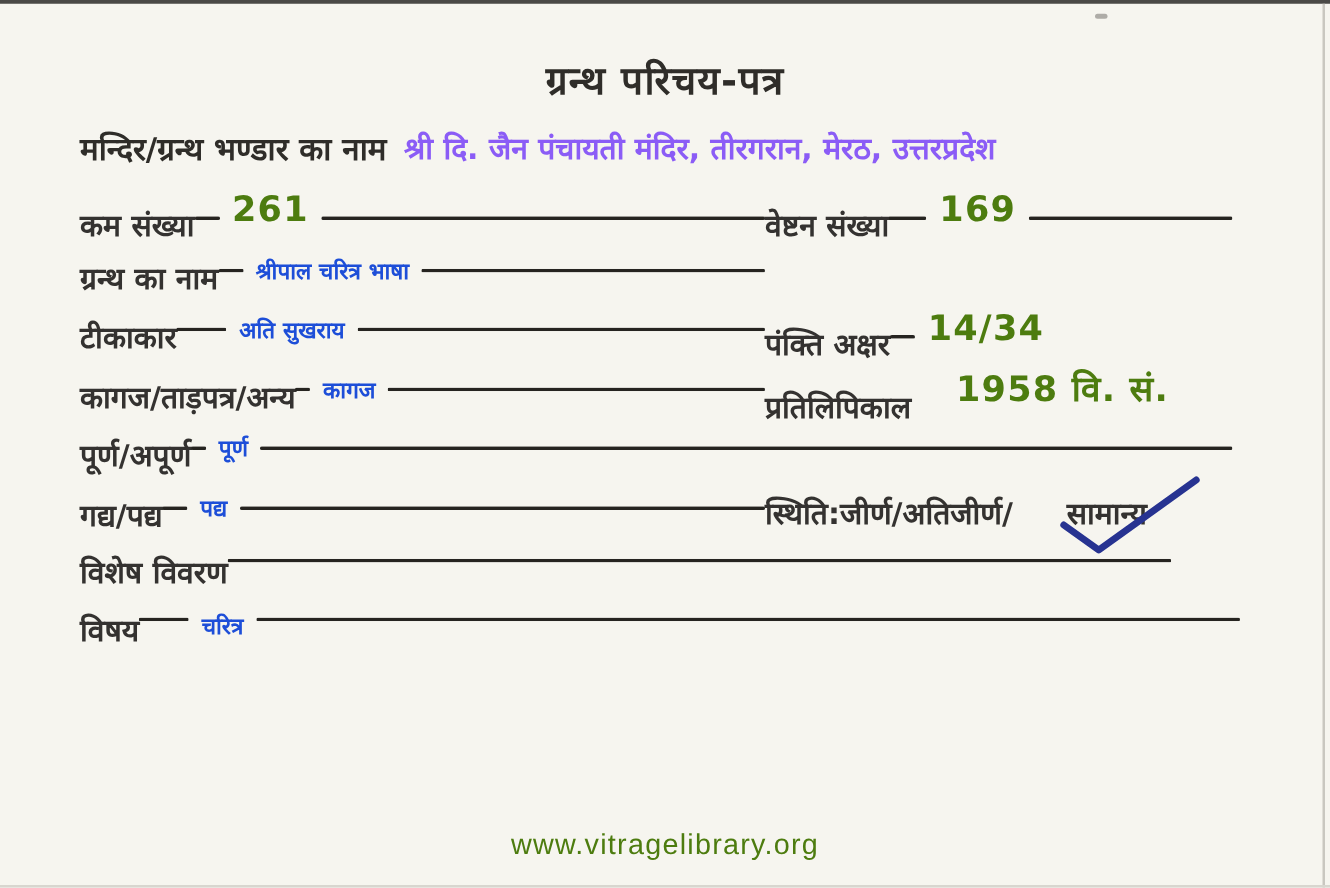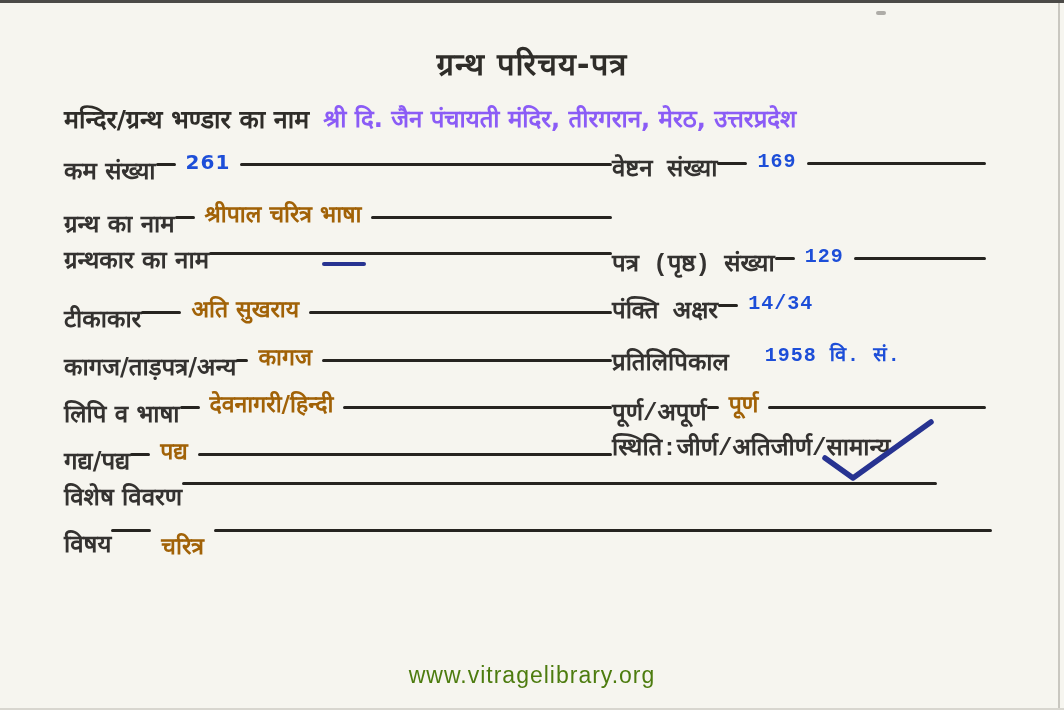--- a/index.html
+++ b/index.html
@@ -18,38 +18,38 @@
     font-size:31px;font-weight:bold;color:#2f2d29;letter-spacing:1px;
   }
   .header-row{
     position:absolute;top:101px;left:64px;right:40px;
     display:flex;align-items:flex-start;gap:14px;white-space:nowrap;
   }
   .header-label{font-size:25px;font-weight:bold;color:#2f2d29;}
   .header-value{font-size:24px;font-weight:bold;color:#8b5cf6;}
 
   .form{position:absolute;left:64px;top:150px;width:958px;}
-  .row{display:flex;align-items:flex-start;height:47.4px;}
+  .row{display:flex;align-items:center;height:47.4px;}
   .lcell{width:548px;display:flex;align-items:flex-end;position:relative;}
-  .rcell{flex:1;display:flex;align-items:flex-end;position:relative;font-family:Liberation Mono, monospace;}
+  .rcell{flex:1;display:flex;align-items:flex-end;position:relative;}
   .plabel{font-size:24px;font-weight:600;color:#343230;white-space:nowrap;line-height:1.25;}
   .line{flex:1;border-bottom:3px solid #262420;margin-bottom:20px;border-radius:2px;min-width:10px;}
   .dash{border-bottom:3px solid #262420;margin-bottom:20px;border-radius:2px;}
   .w12{width:12px}.w20{width:20px}.w30{width:30px}.w40{width:40px}
   .sp{width:26px;}
   .mr36{margin-right:36px;}
   .mr8{margin-right:8px;}
   .mr30{margin-right:30px;}
   .mr85{margin-right:85px;}
-  .num{font-size:20px;font-weight:bold;color:#1d4ed8;margin:0 10px 12px;white-space:nowrap;letter-spacing:1px;}
-  .hval{font-size:23px;font-weight:bold;color:#a16207;margin:0 10px 10px;white-space:nowrap;}
+  .num{font-size:28px;font-weight:bold;color:#4d7c0f;margin:0 10px 12px;white-space:nowrap;letter-spacing:1px;}
+  .hval{font-size:18px;font-weight:bold;color:#1d4ed8;margin:0 10px 10px;white-space:nowrap;}
   .ink-dash{position:absolute;width:44px;border-bottom:4px solid #273391;bottom:9px;border-radius:2px;}
   .ink-dash.l{left:258px;}
   .ink-dash.r{left:148px;}
-  .checked{position:relative;display:inline-block;}
+  .checked{position:relative;display:inline-block;margin-left:43px;}
   .checkmark{position:absolute;left:-12px;top:-16px;pointer-events:none;}
 
   .watermark{
     position:absolute;top:662px;left:0;width:100%;text-align:center;
     font-size:23px;color:#4d7c0f;letter-spacing:1px;
     font-family:"Liberation Sans",sans-serif;
   }
 </style>
 </head>
 <body>
@@ -85,33 +85,20 @@
 
   <div class="row">
     <div class="lcell">
       <span class="plabel">ग्रन्थ का नाम</span>
       <span class="dash w20"></span>
       <span class="hval">श्रीपाल चरित्र भाषा</span>
       <span class="line"></span>
     </div>
   </div>
 
-  <div class="row">
-    <div class="lcell">
-      <span class="plabel">ग्रन्थकार का नाम</span>
-      <span class="line"></span>
-      <span class="ink-dash l"></span>
-    </div>
-    <div class="rcell">
-      <span class="plabel">पत्र (पृष्ठ) संख्या</span>
-      <span class="dash w20"></span>
-      <span class="num">129</span>
-      <span class="line mr36"></span>
-    </div>
-  </div>
 
   <div class="row">
     <div class="lcell">
       <span class="plabel">टीकाकार</span>
       <span class="dash w40"></span>
       <span class="hval">अति सुखराय</span>
       <span class="line"></span>
     </div>
     <div class="rcell">
       <span class="plabel">पंक्ति अक्षर</span>
@@ -129,26 +116,20 @@
       <span class="line"></span>
     </div>
     <div class="rcell">
       <span class="plabel">प्रतिलिपिकाल</span>
       <span class="sp"></span>
       <span class="num">1958 वि. सं.</span>
     </div>
   </div>
 
   <div class="row">
-    <div class="lcell">
-      <span class="plabel">लिपि व भाषा</span>
-      <span class="dash w20"></span>
-      <span class="hval">देवनागरी/हिन्दी</span>
-      <span class="line"></span>
-    </div>
     <div class="rcell">
       <span class="plabel">पूर्ण/अपूर्ण</span>
       <span class="dash w12"></span>
       <span class="hval">पूर्ण</span>
       <span class="line mr36"></span>
     </div>
   </div>
 
   <div class="row">
     <div class="lcell">

